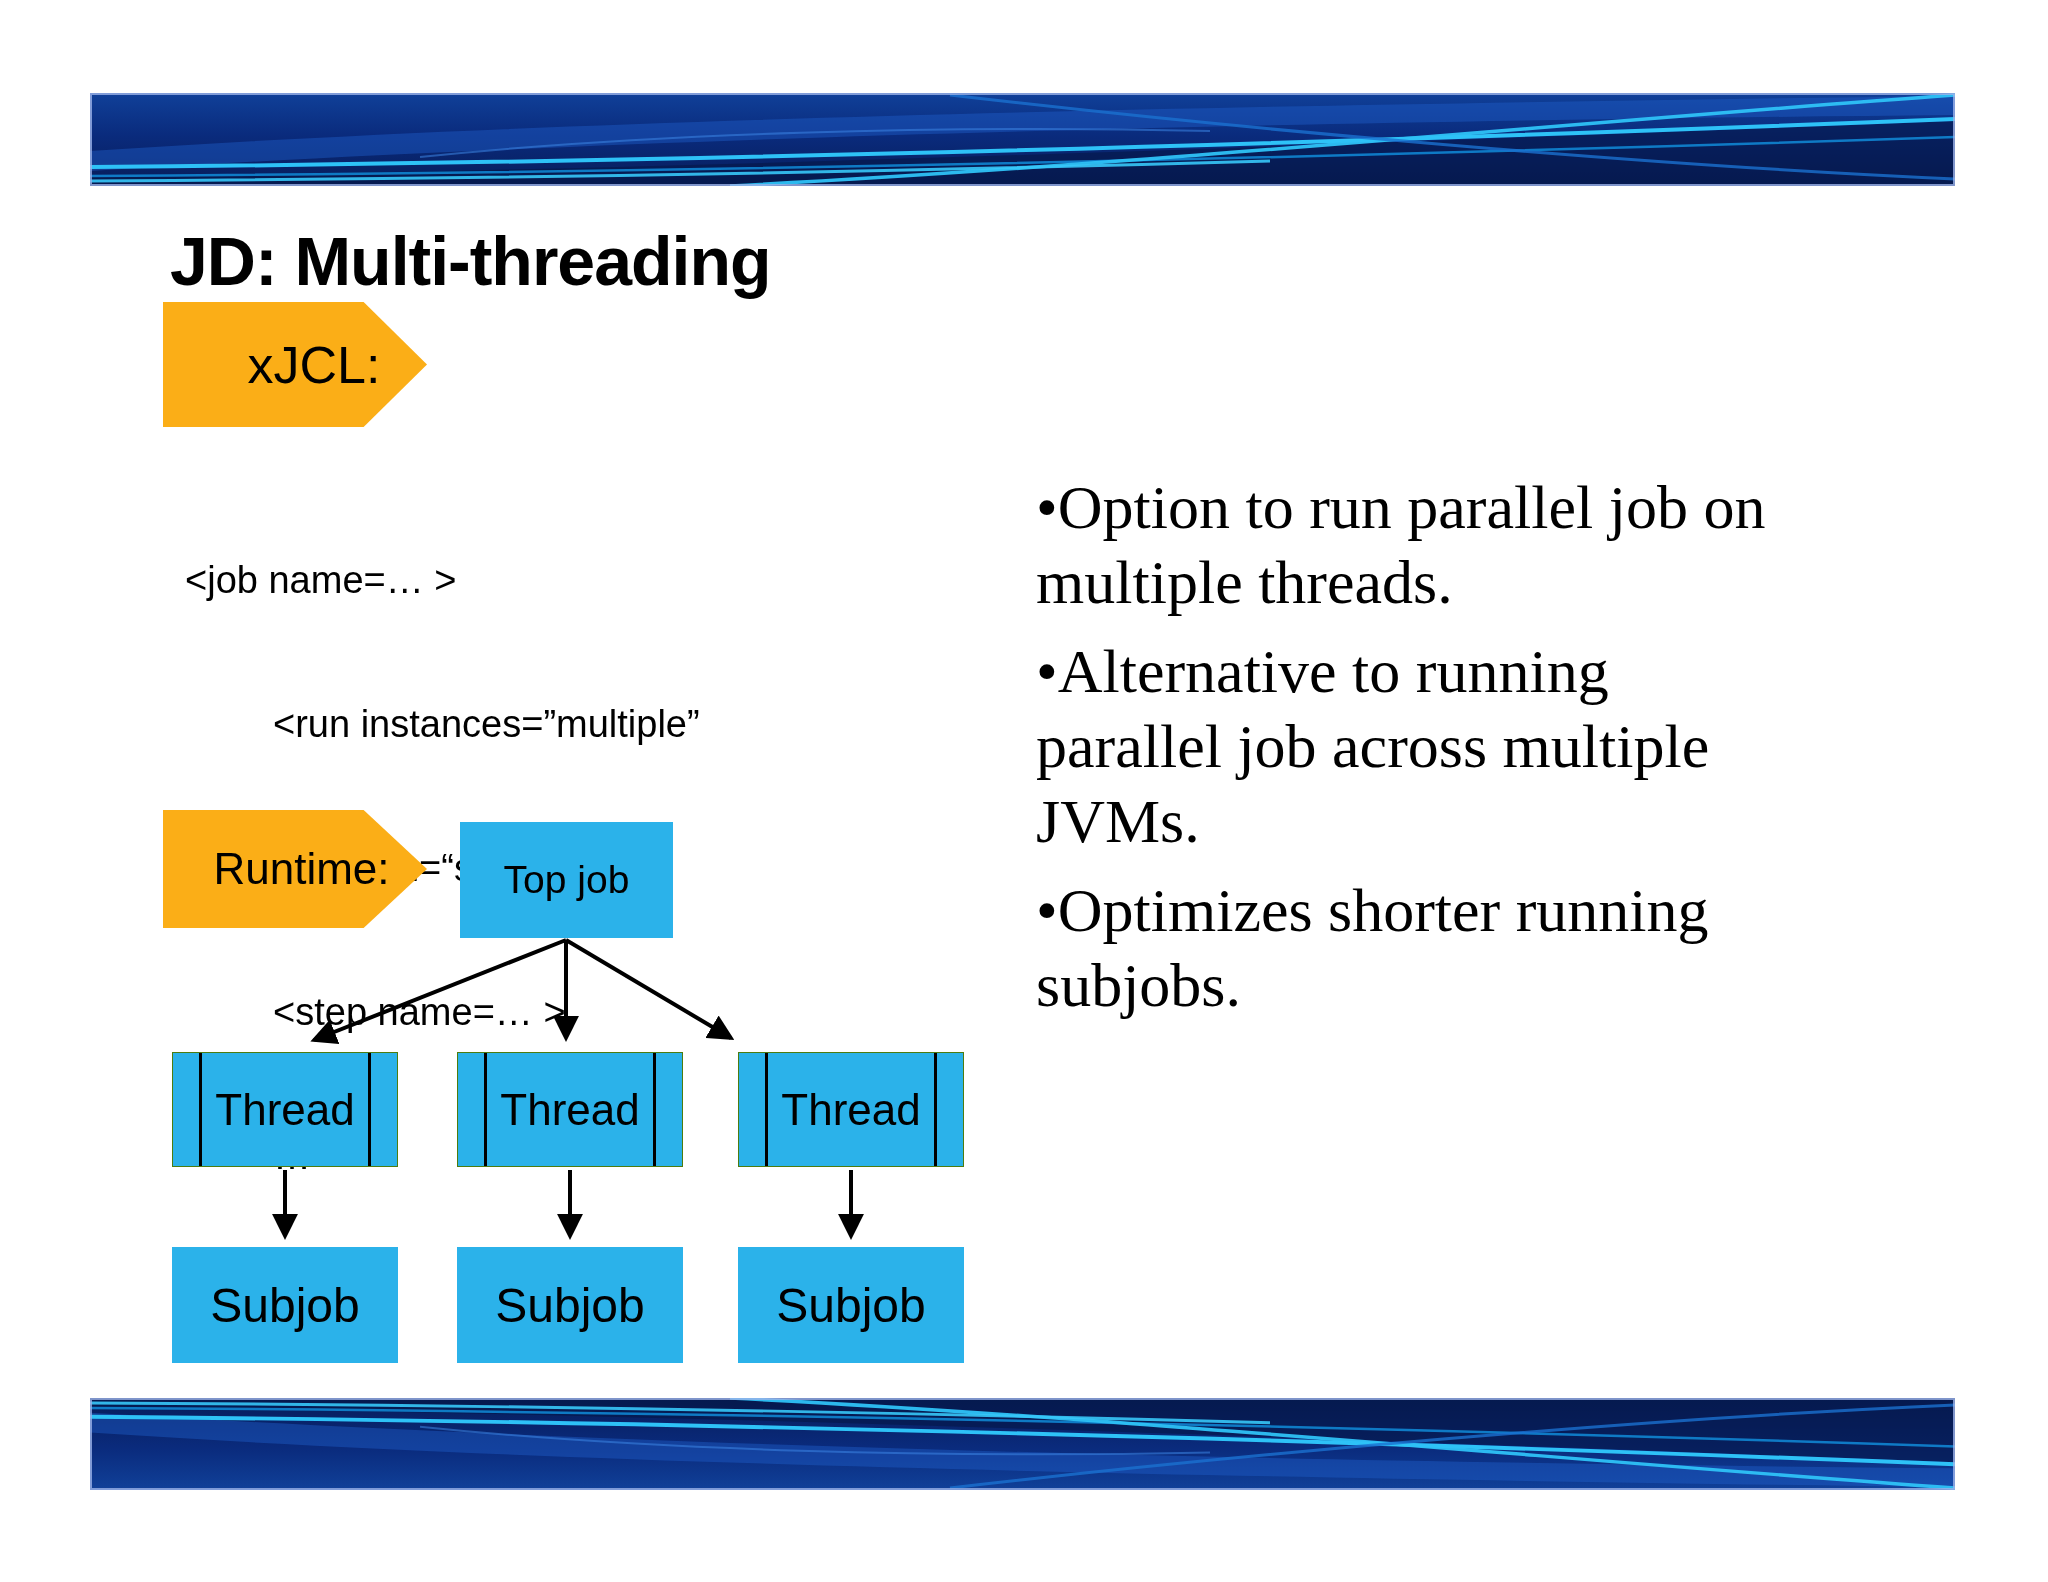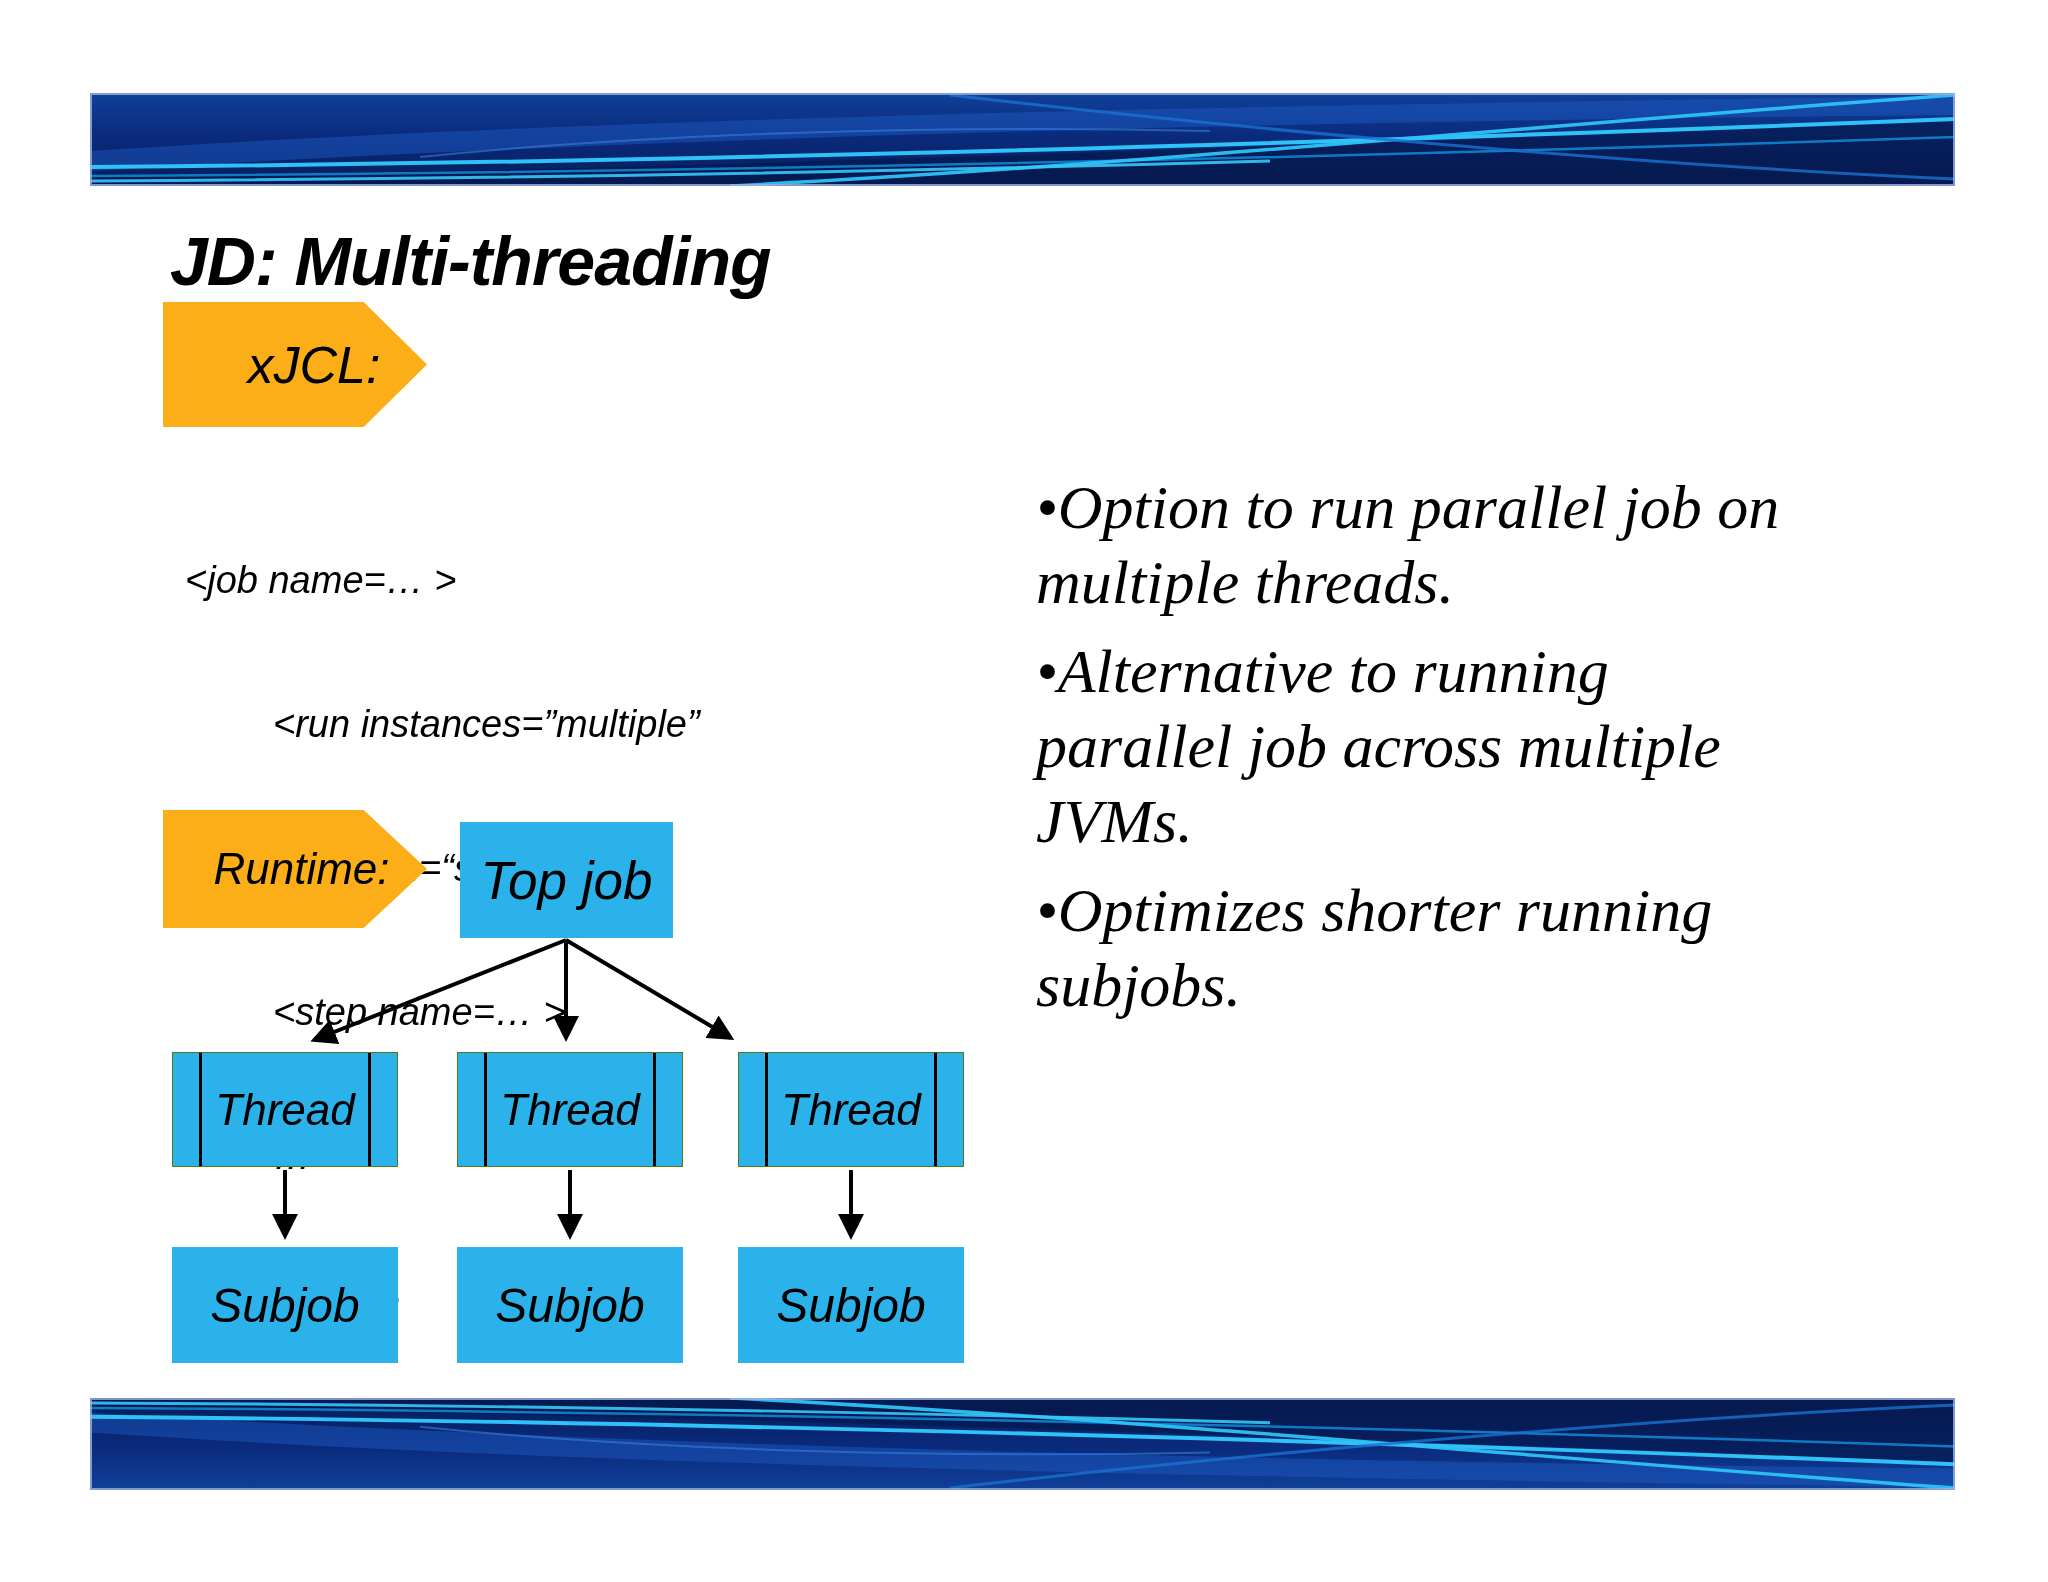--- a/index.html
+++ b/index.html
@@ -1,18 +1,18 @@
 <!DOCTYPE html>
 <html><head>
 <meta charset="utf-8">
 <style>
   html,body{margin:0;padding:0;background:#ffffff;}
   .slide{
     position:relative;width:2048px;height:1582px;background:#ffffff;overflow:hidden;
-    font-family:"Liberation Sans",sans-serif;color:#000;font-style:italic;
+    font-family:"Liberation Sans",sans-serif;color:#000;
   }
   
   .band{position:absolute;left:90px;width:1865px;display:block;}
   .band-top{top:93px;height:93px;}
   .band-bottom{top:1398px;height:92px;}
   
   .title{
     position:absolute;left:170px;top:226px;margin:0;
     font-size:68px;font-weight:bold;letter-spacing:-1px;line-height:1.05;
   }
@@ -29,21 +29,21 @@
   
   .code{position:absolute;left:185px;top:460px;font-size:38px;line-height:48px;white-space:pre;}
   .cl{height:48px;}
   .lvl0{margin-left:0;}
   .lvl1{margin-left:88px;}
   .lvl2{margin-left:175px;}
   
   .box{
     position:absolute;background:#2BB2EA;display:flex;align-items:center;justify-content:center;
   }
-  .topjob{left:460px;top:822px;width:213px;height:116px;font-size:53px;}
+  .topjob{left:460px;top:822px;width:213px;height:116px;font-size:39px;}
   .thread{top:1052px;width:226px;height:115px;border:1px solid #4d7c0f;box-sizing:border-box;font-size:44px;}
   .thread-1{left:172px;}
   .thread-2{left:457px;}
   .thread-3{left:738px;}
   .thread .vbar{position:absolute;top:0;bottom:0;width:0;border-left:3px solid #000;}
   .vbar-l{left:26px;}
   .vbar-r{right:26px;}
   .subjob{top:1247px;width:226px;height:116px;font-size:48px;}
   .subjob-1{left:172px;}
   .subjob-2{left:457px;}

